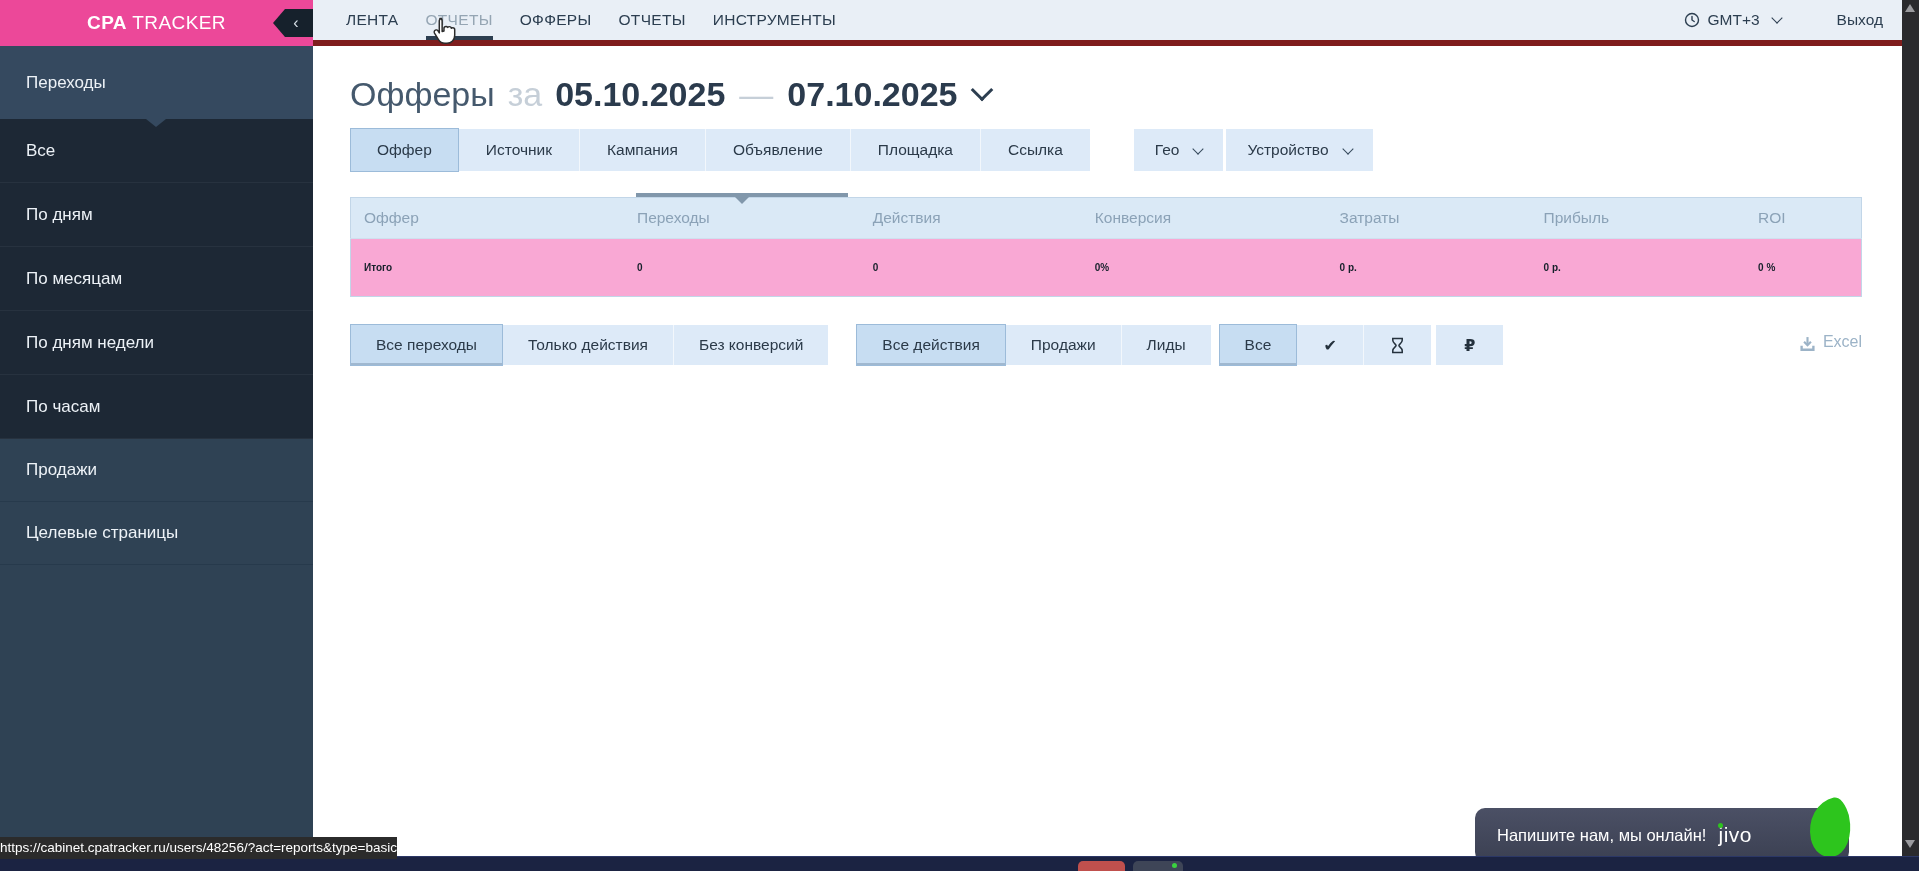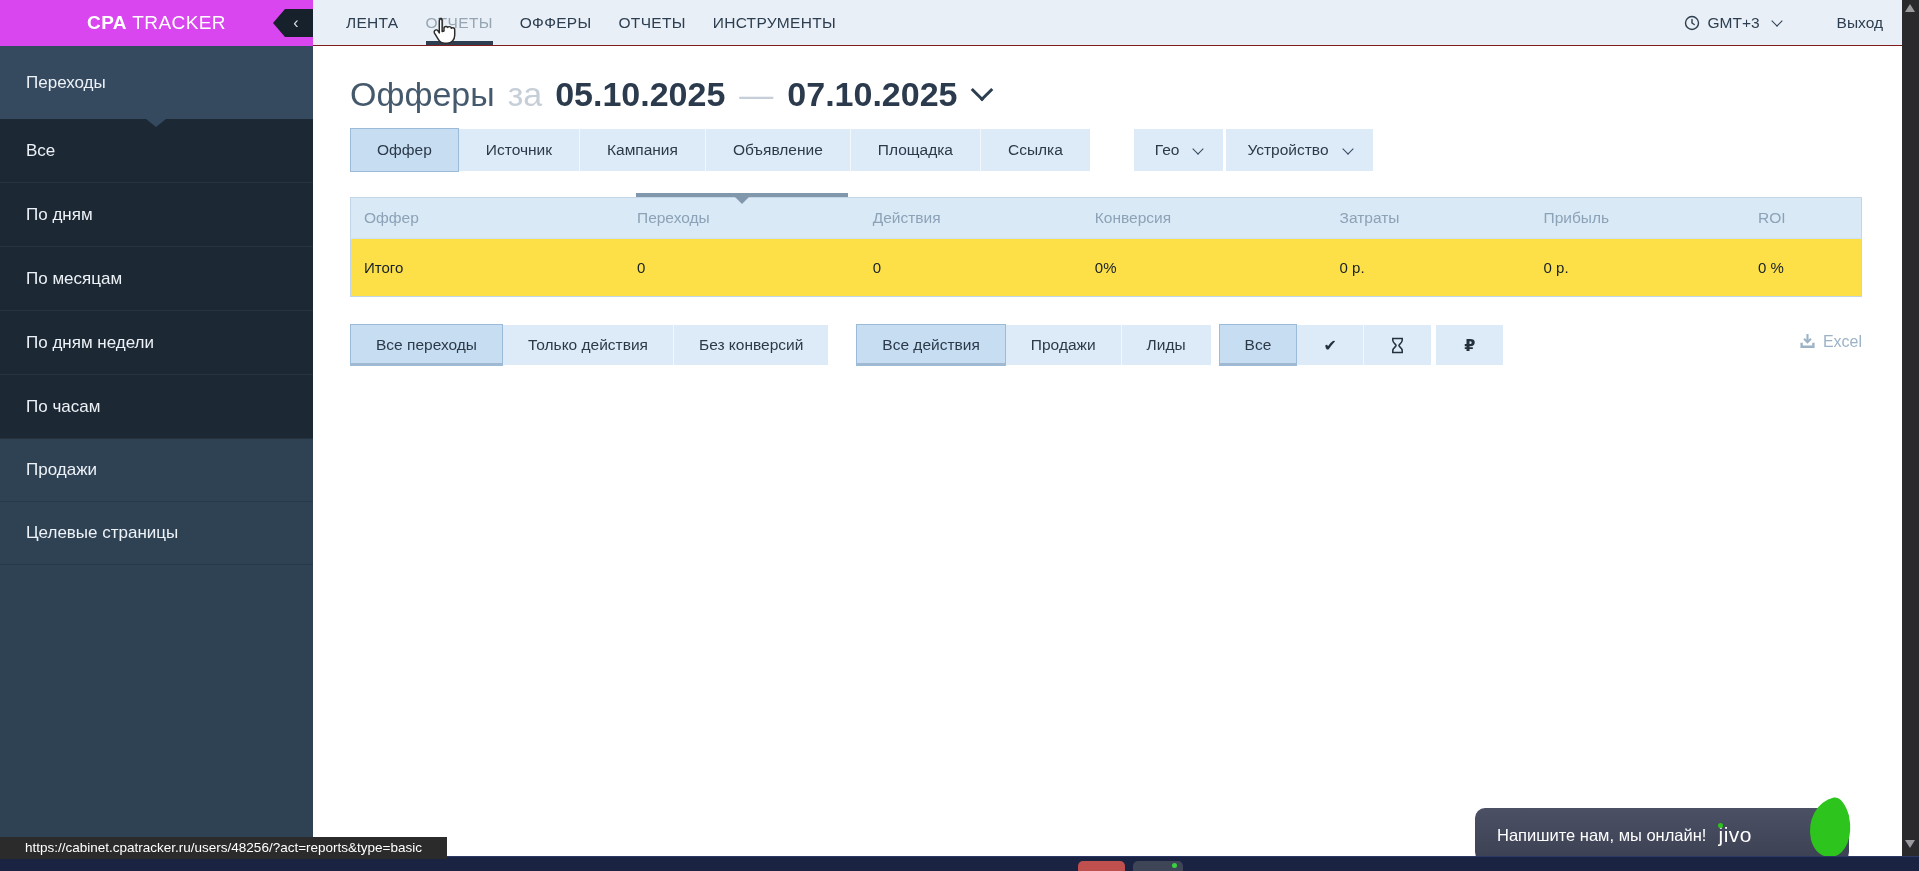--- a/index.html
+++ b/index.html
@@ -3,37 +3,37 @@
 <meta charset="utf-8">
 <style>
   html,body{margin:0;padding:0}
   body{
     width:1919px;height:871px;position:relative;overflow:hidden;
     background:#fff;font-family:"Liberation Sans",sans-serif;
     -webkit-font-smoothing:antialiased;
   }
   
   .sidebar{position:absolute;left:0;top:0;width:313px;height:856px;background:#2f4254;color:#edf2f7;z-index:10}
-  .logo-bar{height:46px;background:#d946ef;display:flex;align-items:center;justify-content:center;position:relative}
+  .logo-bar{height:46px;background:#ec4899;display:flex;align-items:center;justify-content:center;position:relative}
   .logo{font-size:19px;color:#fff;letter-spacing:.4px;white-space:nowrap}
   .logo .bold{font-weight:700}
   .collapse-btn{position:absolute;right:0;top:9px;width:40px;height:28px;background:#16212c;
     clip-path:polygon(30% 0,100% 0,100% 100%,30% 100%,0 50%);
     display:flex;align-items:center;justify-content:center;color:#d6dee6;font-size:16px;cursor:pointer;padding-left:6px;box-sizing:border-box}
   .side-section{height:63px;display:flex;align-items:center;padding-left:26px;font-size:17px;
     border-bottom:1px solid #273a4c;cursor:pointer;box-sizing:border-box}
   .side-section.active{height:73px;background:#35495f;border-bottom:none;position:relative}
   .side-section.active::after{content:"";position:absolute;left:146px;bottom:-8px;
     border-left:10px solid transparent;border-right:10px solid transparent;border-top:8px solid #35495f;z-index:6}
   .side-sub{background:#1d2835}
   .sub-item{height:64px;display:flex;align-items:center;padding-left:26px;font-size:17px;
     border-bottom:1px solid #27323f;cursor:pointer;box-sizing:border-box}
   
   .topbar{position:absolute;left:313px;top:0;width:1589px;height:46px;background:#e9eff6;
-    border-bottom:1px solid #7f1d1d;display:flex;align-items:center;box-sizing:border-box;z-index:20}
+    border-bottom:6px solid #7f1d1d;display:flex;align-items:center;box-sizing:border-box;z-index:20}
   .topnav{display:flex;margin-left:33px;gap:27px;height:100%;align-items:stretch}
   .nav-item{font-size:15.5px;color:#2c3e50;letter-spacing:.3px;display:flex;align-items:center;position:relative;cursor:pointer}
   .nav-item.active{color:#95a5b3}
   .nav-item.active::after{content:"";position:absolute;left:0;right:0;bottom:0;height:4px;background:#2c3e50}
   .topbar-right{margin-left:auto;display:flex;align-items:center;margin-right:19px}
   .tz{display:flex;align-items:center;gap:8px;color:#2c3e50;font-size:15.5px;cursor:pointer}
   .chev{width:7px;height:7px;border-right:1.7px solid currentColor;border-bottom:1.7px solid currentColor;
     transform:rotate(45deg);margin-top:-4px;display:inline-block}
   .tz .chev{margin-left:5px;color:#2c3e50}
   .logout{margin-left:56px;font-size:15.5px;color:#2c3e50;cursor:pointer}
@@ -56,37 +56,37 @@
     padding:0 21px;gap:15px;cursor:pointer}
   .dd .chev{color:#35495c;margin-top:-3px}
   
   .table-wrap{position:relative;margin-top:26px}
   .sort-ind{position:absolute;top:-4px;left:calc(18.1% + 12px);width:calc(15.6% - 24px);height:4px;background:#8197ab}
   .sort-ind::after{content:"";position:absolute;left:50%;top:4px;margin-left:-7px;
     border-left:7px solid transparent;border-right:7px solid transparent;border-top:7px solid #8197ab}
   table{width:100%;border-collapse:collapse;border:1px solid #c2d6e8}
   thead th{background:#dae9f6;height:40px;text-align:left;font-weight:400;color:#8ba2b7;
     font-size:15.5px;padding:0 0 0 13px;cursor:pointer}
-  tbody td{height:57px;font-weight:400;color:#15202a;font-size:15px;padding:0 0 0 13px;
-    border-top:1px solid #cfe0ee;background:#fde047}
+  tbody td{height:57px;font-weight:700;color:#15202a;font-size:10px;padding:0 0 0 13px;
+    border-top:1px solid #cfe0ee;background:#f9a8d4}
   
   .filter-row{margin-top:27px;display:flex;align-items:flex-start;position:relative;height:42px}
   .btn-group{display:flex}
   .fbtn{background:#ddeaf8;color:#2b3a49;font-size:15.5px;display:flex;align-items:center;justify-content:center;
     padding:12px 25px;height:40px;margin-top:1px;cursor:pointer;border-right:1px solid #f2f7fc;box-sizing:border-box}
   .fbtn:last-child{border-right:none}
   .fbtn.active{background:#c7ddf2;border:1px solid #9cbbd9;box-shadow:inset 0 -2px 0 rgba(70,100,130,.30);
     height:42px;margin-top:0}
   .fbtn.icon{width:67px;padding:0;font-family:"DejaVu Sans",sans-serif;font-weight:700;font-size:16px;color:#24313d}
   .gap28{width:28px}.gap8{width:8px}.gap5{width:5px}
-  .excel{position:absolute;right:0;top:9px;display:flex;align-items:flex-start;gap:8px;
+  .excel{position:absolute;right:0;top:9px;display:flex;align-items:flex-end;gap:8px;
     color:#9cb3c7;font-size:16px;cursor:pointer}
   
   .url-tooltip{position:absolute;left:0;top:837px;height:22px;line-height:22px;background:#2b2b2b;color:#fff;
-    font-size:13.5px;padding:0 25px;z-index:60;white-space:nowrap}
+    font-size:13.5px;padding:0 0;z-index:60;white-space:nowrap}
   .jivo{position:absolute;left:1475px;top:808px;width:374px;height:54px;
     background:linear-gradient(180deg,#4b5065,#3b4052);border-radius:10px;z-index:30;
     display:flex;align-items:center;color:#fff;cursor:pointer}
   .jivo-msg{margin-left:22px;font-size:16.5px}
   .jivo-logo{position:absolute;right:97px;top:15px;font-size:21px;color:#fff;letter-spacing:.5px}
   .jivo-logo::before{content:"";position:absolute;left:0px;top:0px;width:5px;height:5px;background:#2dc51d;border-radius:50%}
   .jivo-leaf{position:absolute;right:-2px;top:-9px;width:42px;height:58px;background:#2dc51d;
     border-radius:74% 26% 58% 42%/62% 38% 62% 38%;transform:rotate(-12deg)}
   .bottom-strip{position:absolute;left:0;top:856px;width:1919px;height:15px;background:#1b2342;
     border-top:1px solid #2b3766;box-sizing:border-box;z-index:40}

